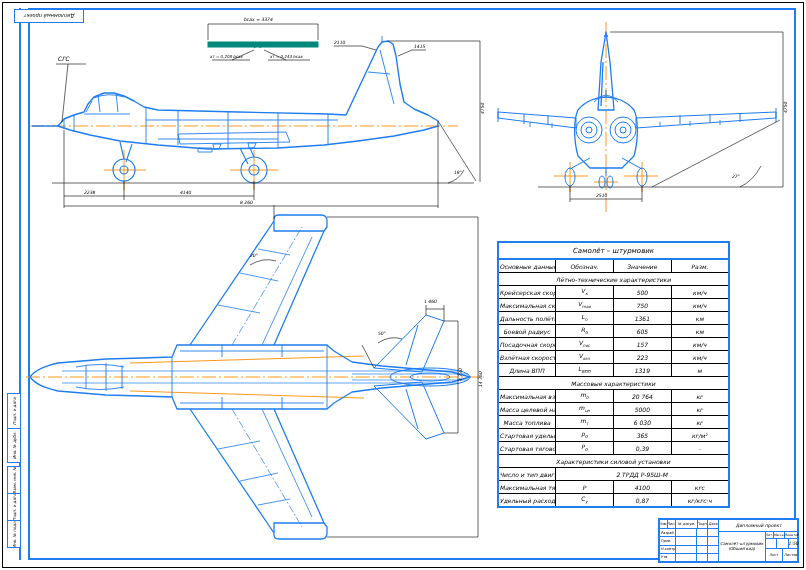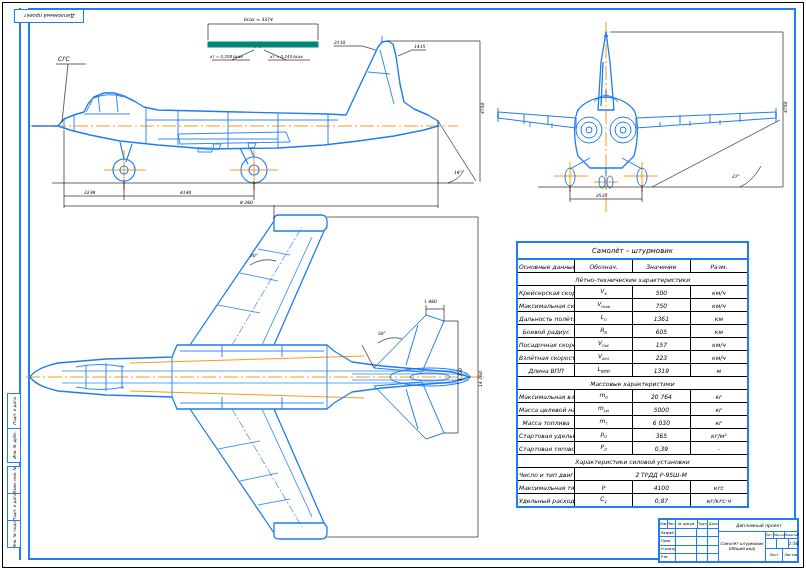--- a/index.html
+++ b/index.html
@@ -14,21 +14,21 @@
   .mbox{position:absolute;left:7px;width:12px;border:1px solid #1e7df0;background:#fff;
     display:flex;flex-direction:column;}
   .mcell{flex:1;border-top:1px solid #1e7df0;position:relative;overflow:hidden;}
   .mcell:first-child{border-top:none;}
   .mcell span{position:absolute;left:50%;top:50%;transform:translate(-50%,-50%) rotate(-90deg);
     font-size:4px;font-style:italic;white-space:nowrap;color:#000;}
   svg{position:absolute;overflow:visible;}
   text{font-family:"DejaVu Sans",sans-serif;font-style:italic;fill:#000;}
   
   .spec-table{position:absolute;left:497px;top:241px;width:233px;border-collapse:collapse;
-    border:2px solid #1e7df0;background:#fff;table-layout:fixed;margin-left:19px;}
+    border:2px solid #1e7df0;background:#fff;table-layout:fixed;}
   .spec-table td{border:1px solid #000;font-size:6px;font-style:italic;color:#000;
     text-align:center;height:12px;padding:0 1px;overflow:hidden;white-space:nowrap;}
   .spec-table td.c-name{width:150px;}
   .spec-table td.c-sym{width:36px;}
   .spec-table td.c-val{width:50px;}
   .spec-table td.c-unit{width:41px;}
   .spec-table td.t-title{border-bottom:2px solid #1e7df0;font-size:7px;height:15px;}
   .spec-table td.t-section{}
   .spec-table sub{font-size:4px;}
   

